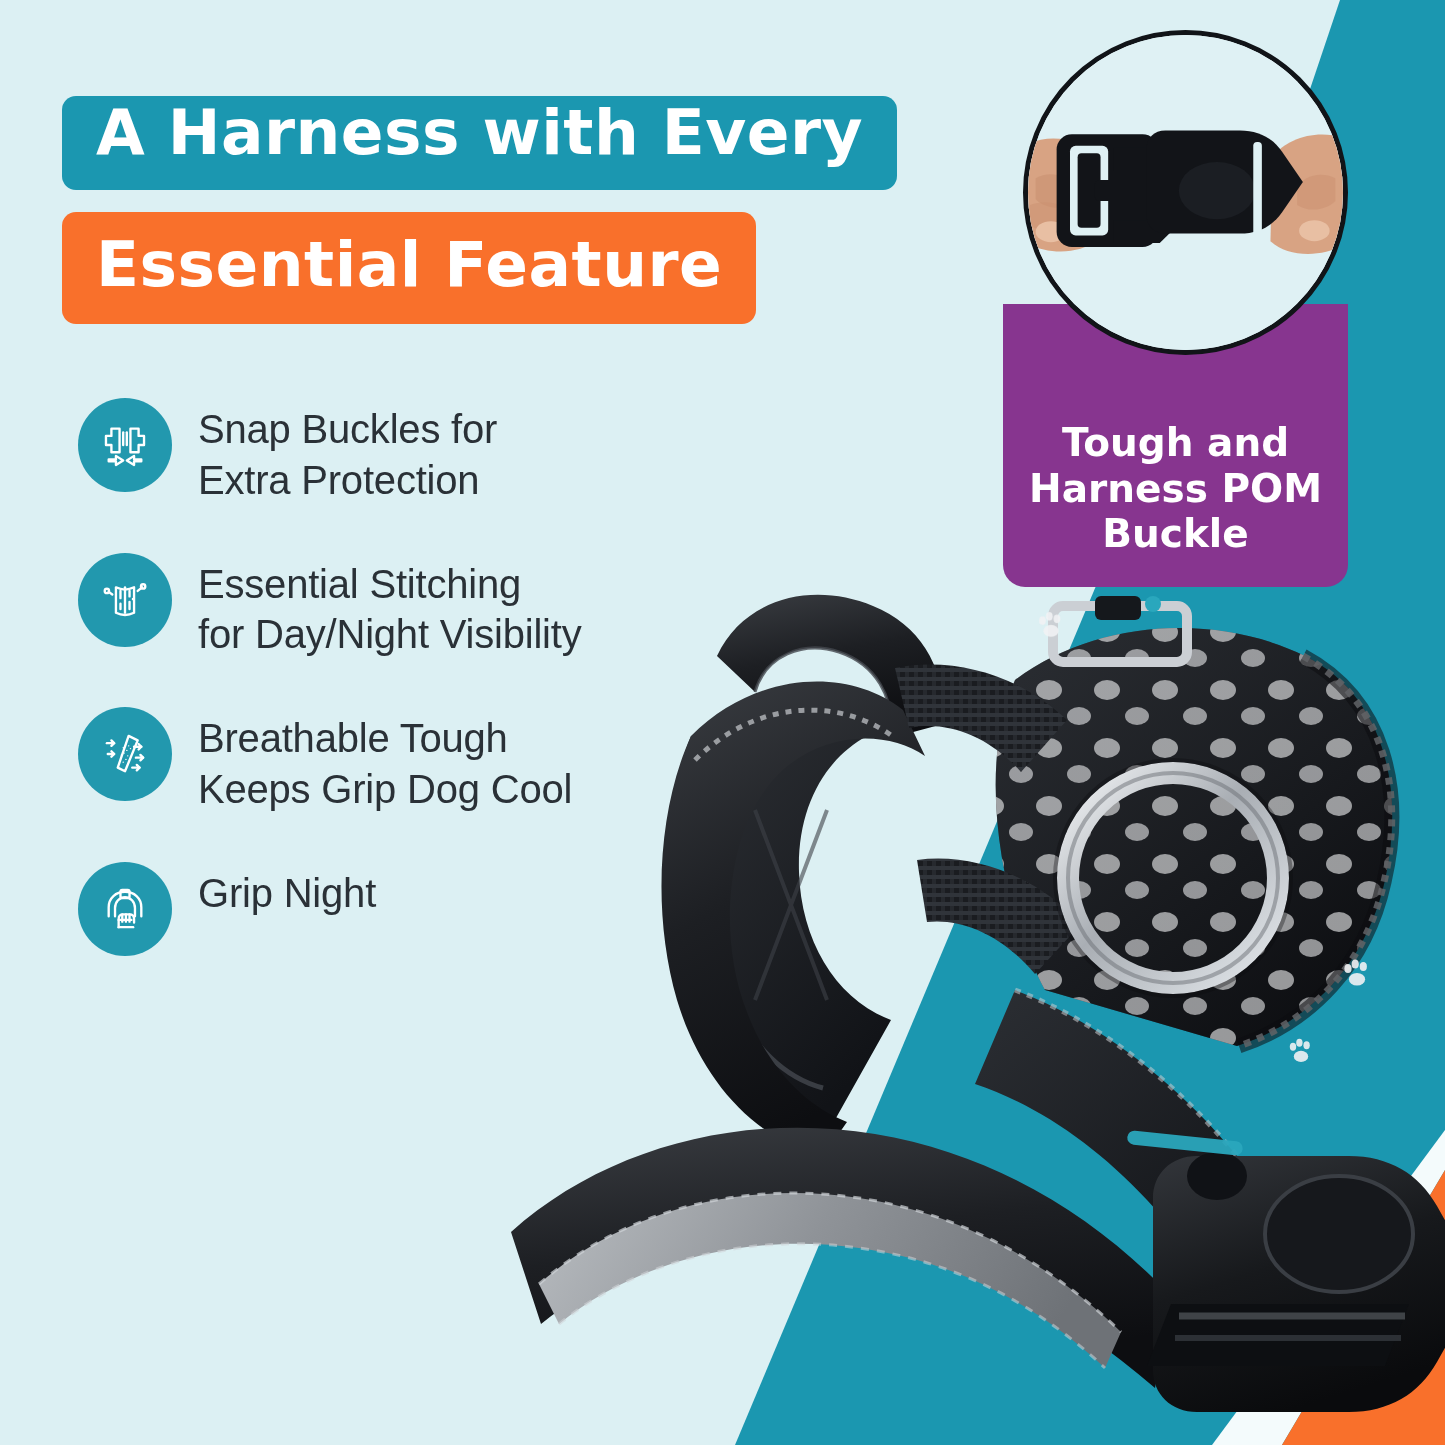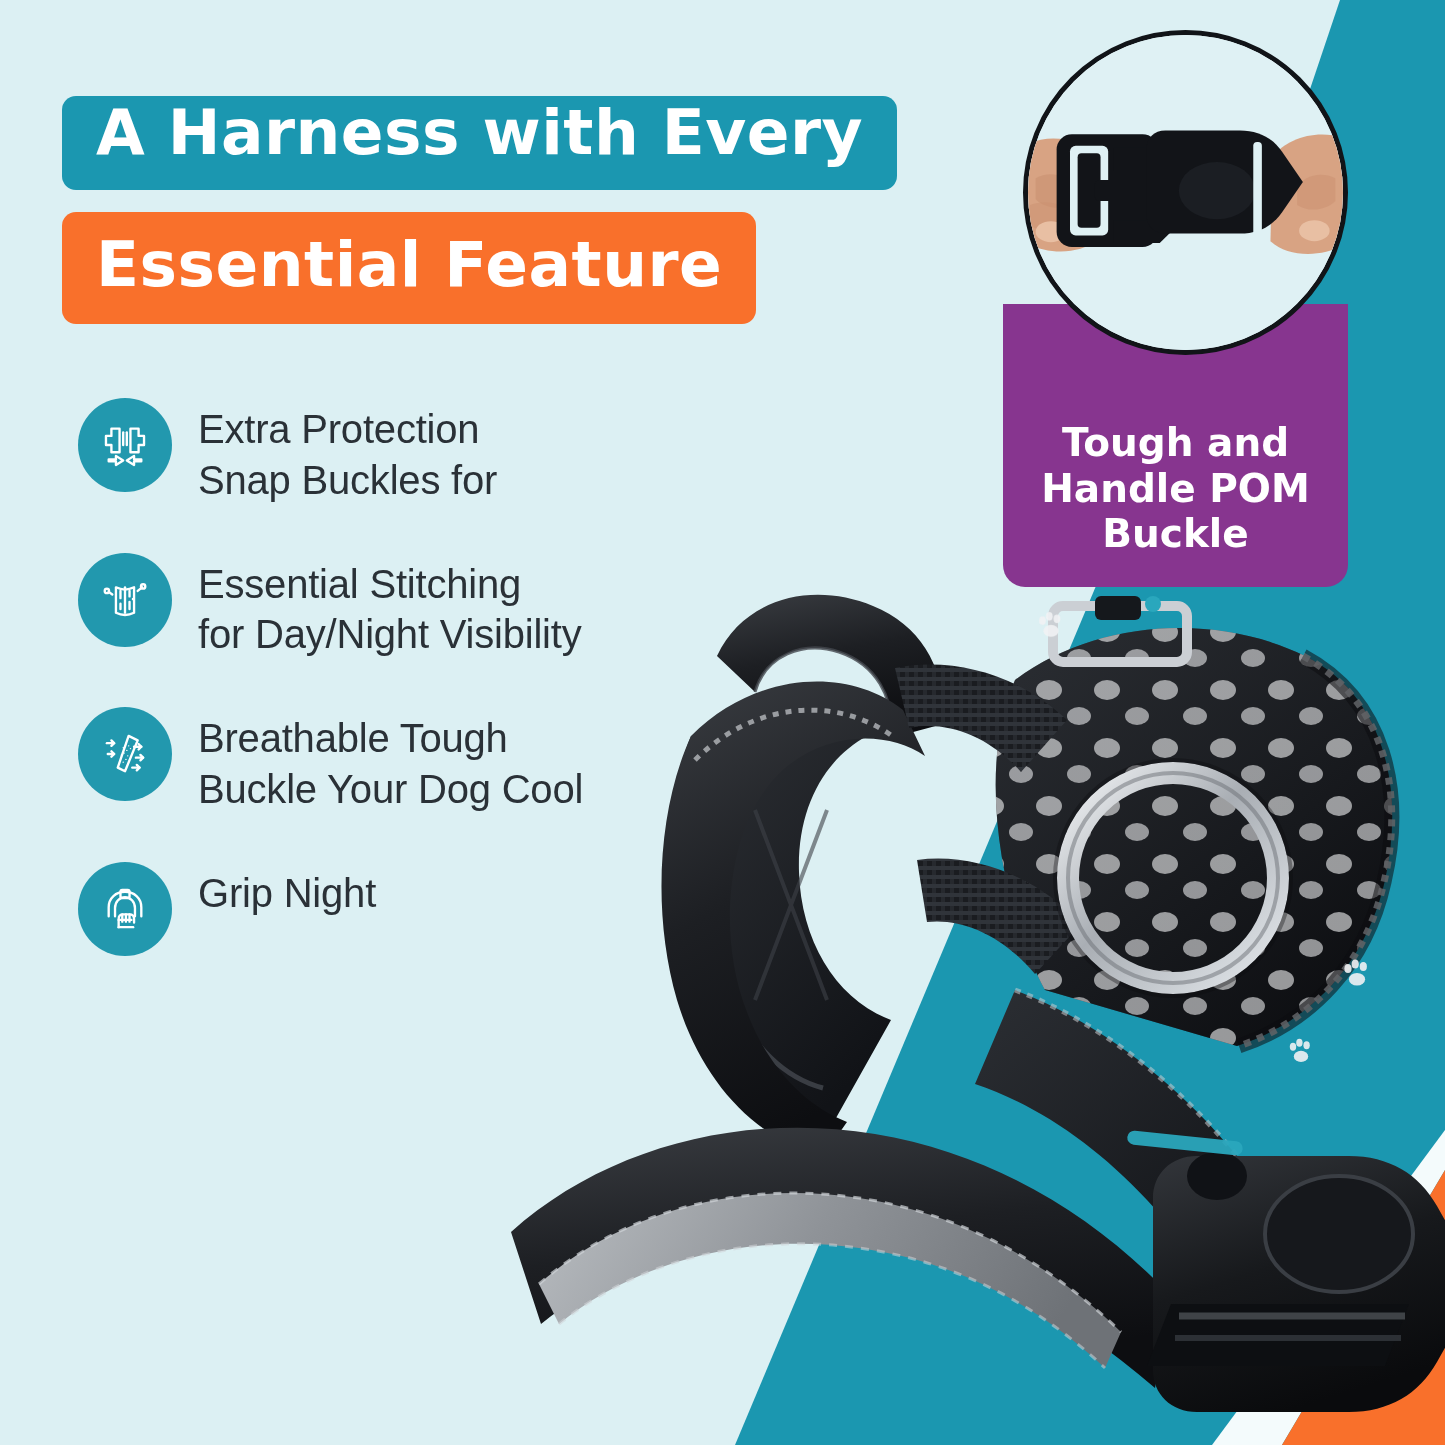--- a/index.html
+++ b/index.html
@@ -120,22 +120,22 @@
       <svg viewBox="0 0 64 64" fill="none" stroke="#ffffff" stroke-width="2.6" stroke-linecap="round" stroke-linejoin="round">
         <path d="M26 14h-9v8h-6v10h6v8h9z"></path>
         <path d="M30 18v14"></path>
         <path d="M38 14h9v8h6v10h-6v8h-9z"></path>
         <path d="M34 18v14"></path>
         <path d="M14 48h8v-4l8 5-8 5v-4h-8z"></path>
         <path d="M50 48h-8v-4l-8 5 8 5v-4h8z"></path>
       </svg>
     </div>
     <div class="f-text">
+      <div>Snap Buckles for</div>
       <div>Extra Protection</div>
-      <div>Snap Buckles for</div>
     </div>
   </div>
 
   <div class="feature">
     <div class="f-icon">
       <svg viewBox="0 0 64 64" fill="none" stroke="#ffffff" stroke-width="2.6" stroke-linecap="round" stroke-linejoin="round">
         <path d="M22 18c6 3 14 3 20 0v28c-6 3-14 3-20 0z"></path>
         <path d="M32 18v28"></path>
         <path d="M27 22v8M27 36v6M37 22v6M37 34v8"></path>
         <path d="M18 26l-4-3"></path>
@@ -165,21 +165,21 @@
         <path d="M50 24h-8"></path>
           <path d="M47 21l3 3-3 3"></path>
         <path d="M52 36h-8"></path>
           <path d="M49 33l3 3-3 3"></path>
         <path d="M48 47h-8"></path>
           <path d="M45 44l3 3-3 3"></path>
       </svg>
     </div>
     <div class="f-text">
       <div>Breathable Tough</div>
-      <div>Buckle Your Dog Cool</div>
+      <div>Keeps Grip Dog Cool</div>
     </div>
   </div>
 
   <div class="feature">
     <div class="f-icon">
       <svg viewBox="0 0 64 64" fill="none" stroke="#ffffff" stroke-width="2.6" stroke-linecap="round" stroke-linejoin="round">
         <path d="M14 40V30c0-10 8-17 18-17s18 7 18 17v10"></path>
         <path d="M21 40V31c0-7 5-12 11-12s11 5 11 12v9"></path>
         <rect x="27" y="11" width="10" height="9" rx="2"></rect>
         <path d="M25 52v-9c0-3 2-5 5-5h7c3 0 5 2 5 5v4"></path>
@@ -191,21 +191,21 @@
     <div class="f-text">
       <div>Grip Night</div>
     </div>
   </div>
 
 </div>
 
 <div class="callout">
   <div class="callout-panel">
     <div>Tough and</div>
-    <div>Handle POM</div>
+    <div>Harness POM</div>
     <div>Buckle</div>
   </div>
 </div>
 
 <div class="circle-photo">
   <svg viewBox="0 0 330 330">
     <rect x="0" y="0" width="330" height="330" fill="#dff1f4"></rect>
 
     <g>
       <path d="M-10 120 C20 100 55 108 70 130 L72 215 C52 232 10 230 -10 212 Z" fill="#d8a383"></path>

